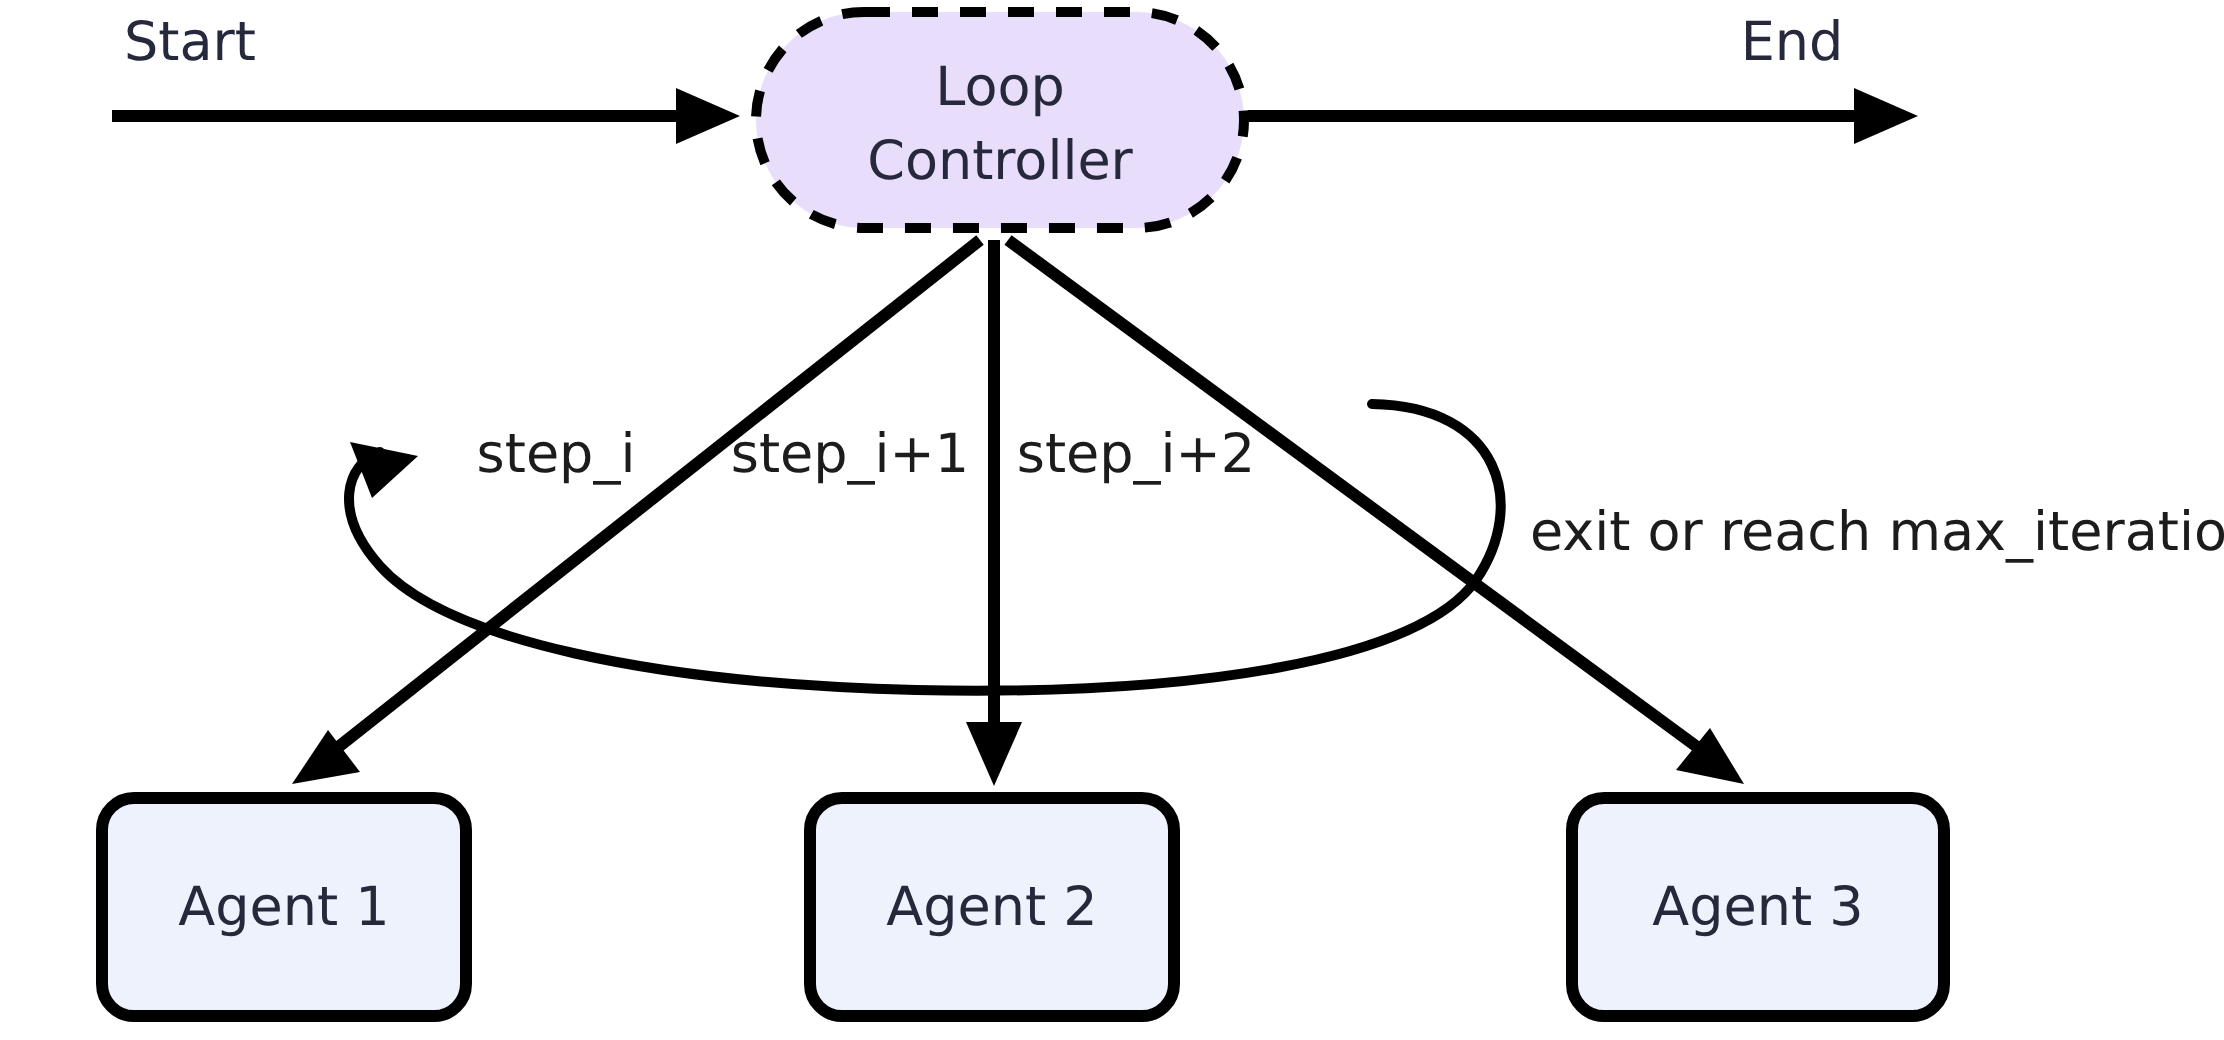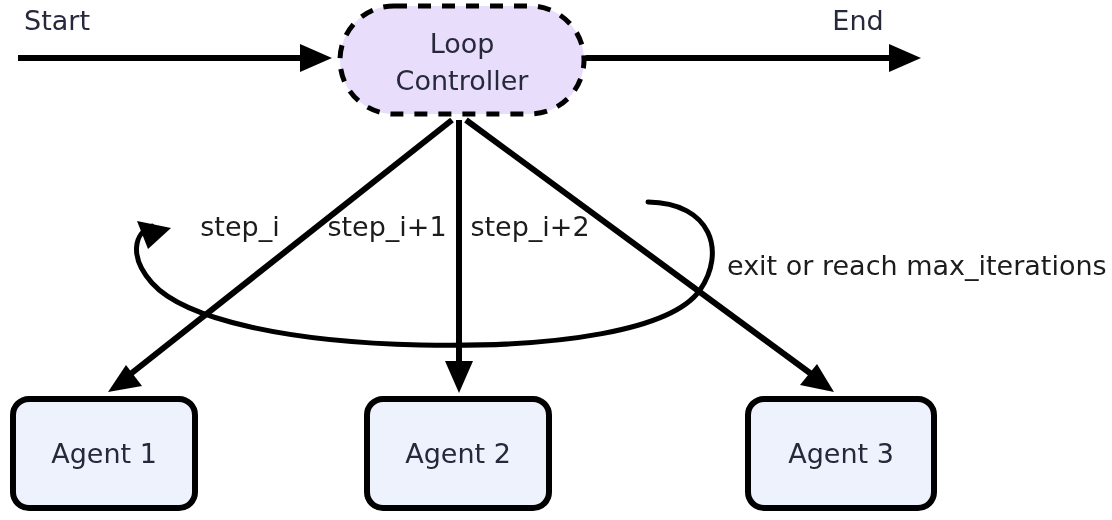--- a/index.html
+++ b/index.html
@@ -11,20 +11,21 @@
     width: 1112px;
     height: 520px;
     overflow: hidden;
     font-family: "DejaVu Sans", "Liberation Sans", sans-serif;
   }
   #diagram-root {
     position: relative;
     width: 1026px;
     height: 520px;
     background: #ffffff;
+    padding-left: 38px;
   }
   svg.diagram-canvas {
     display: block;
     width: 1112px;
     height: 520px;
   }
   .edge-line {
     fill: none;
     stroke: #000000;
     stroke-width: 6;

